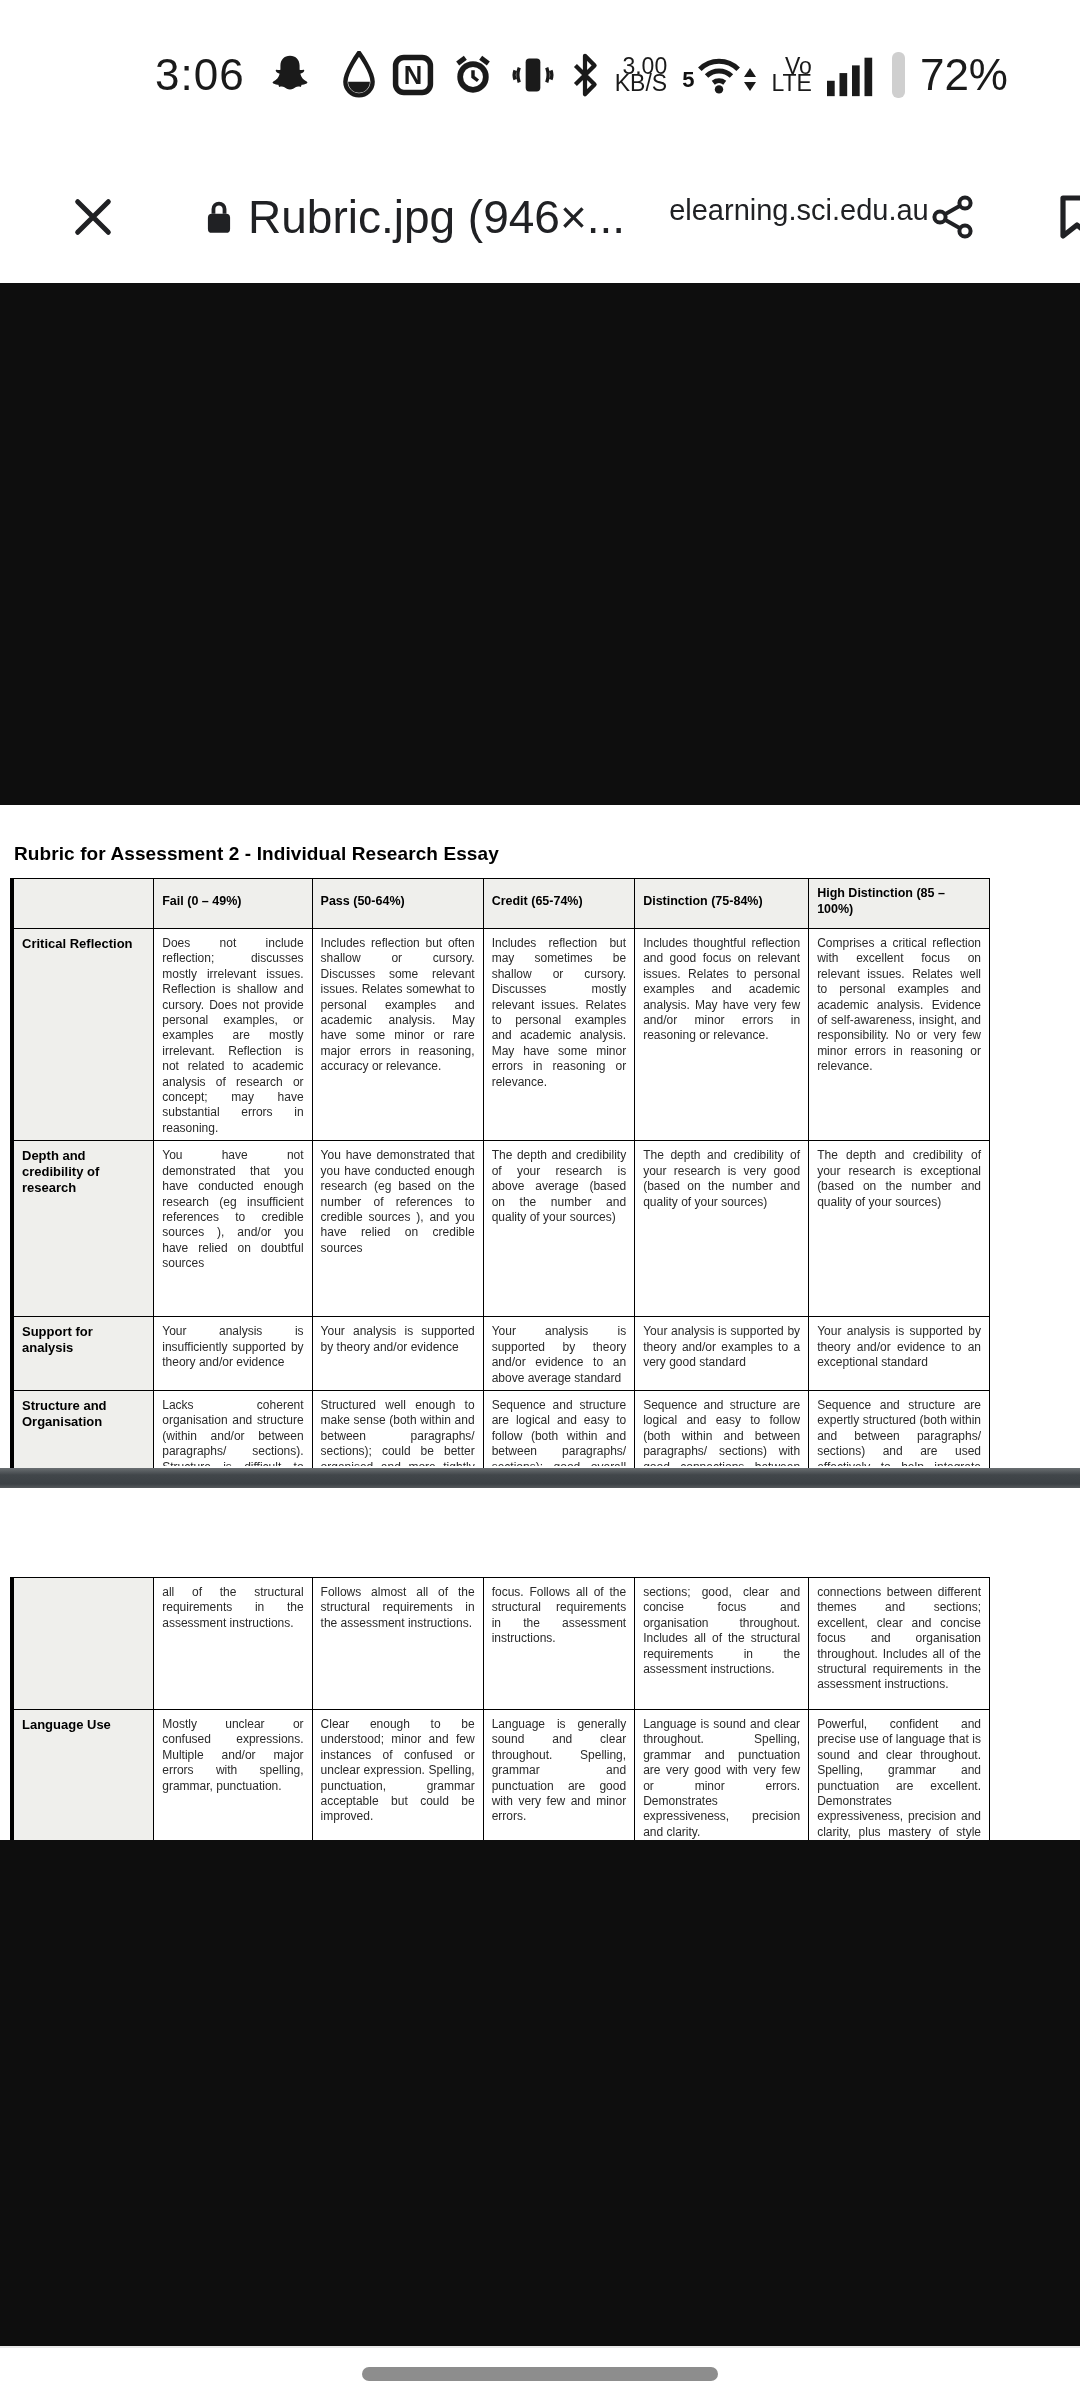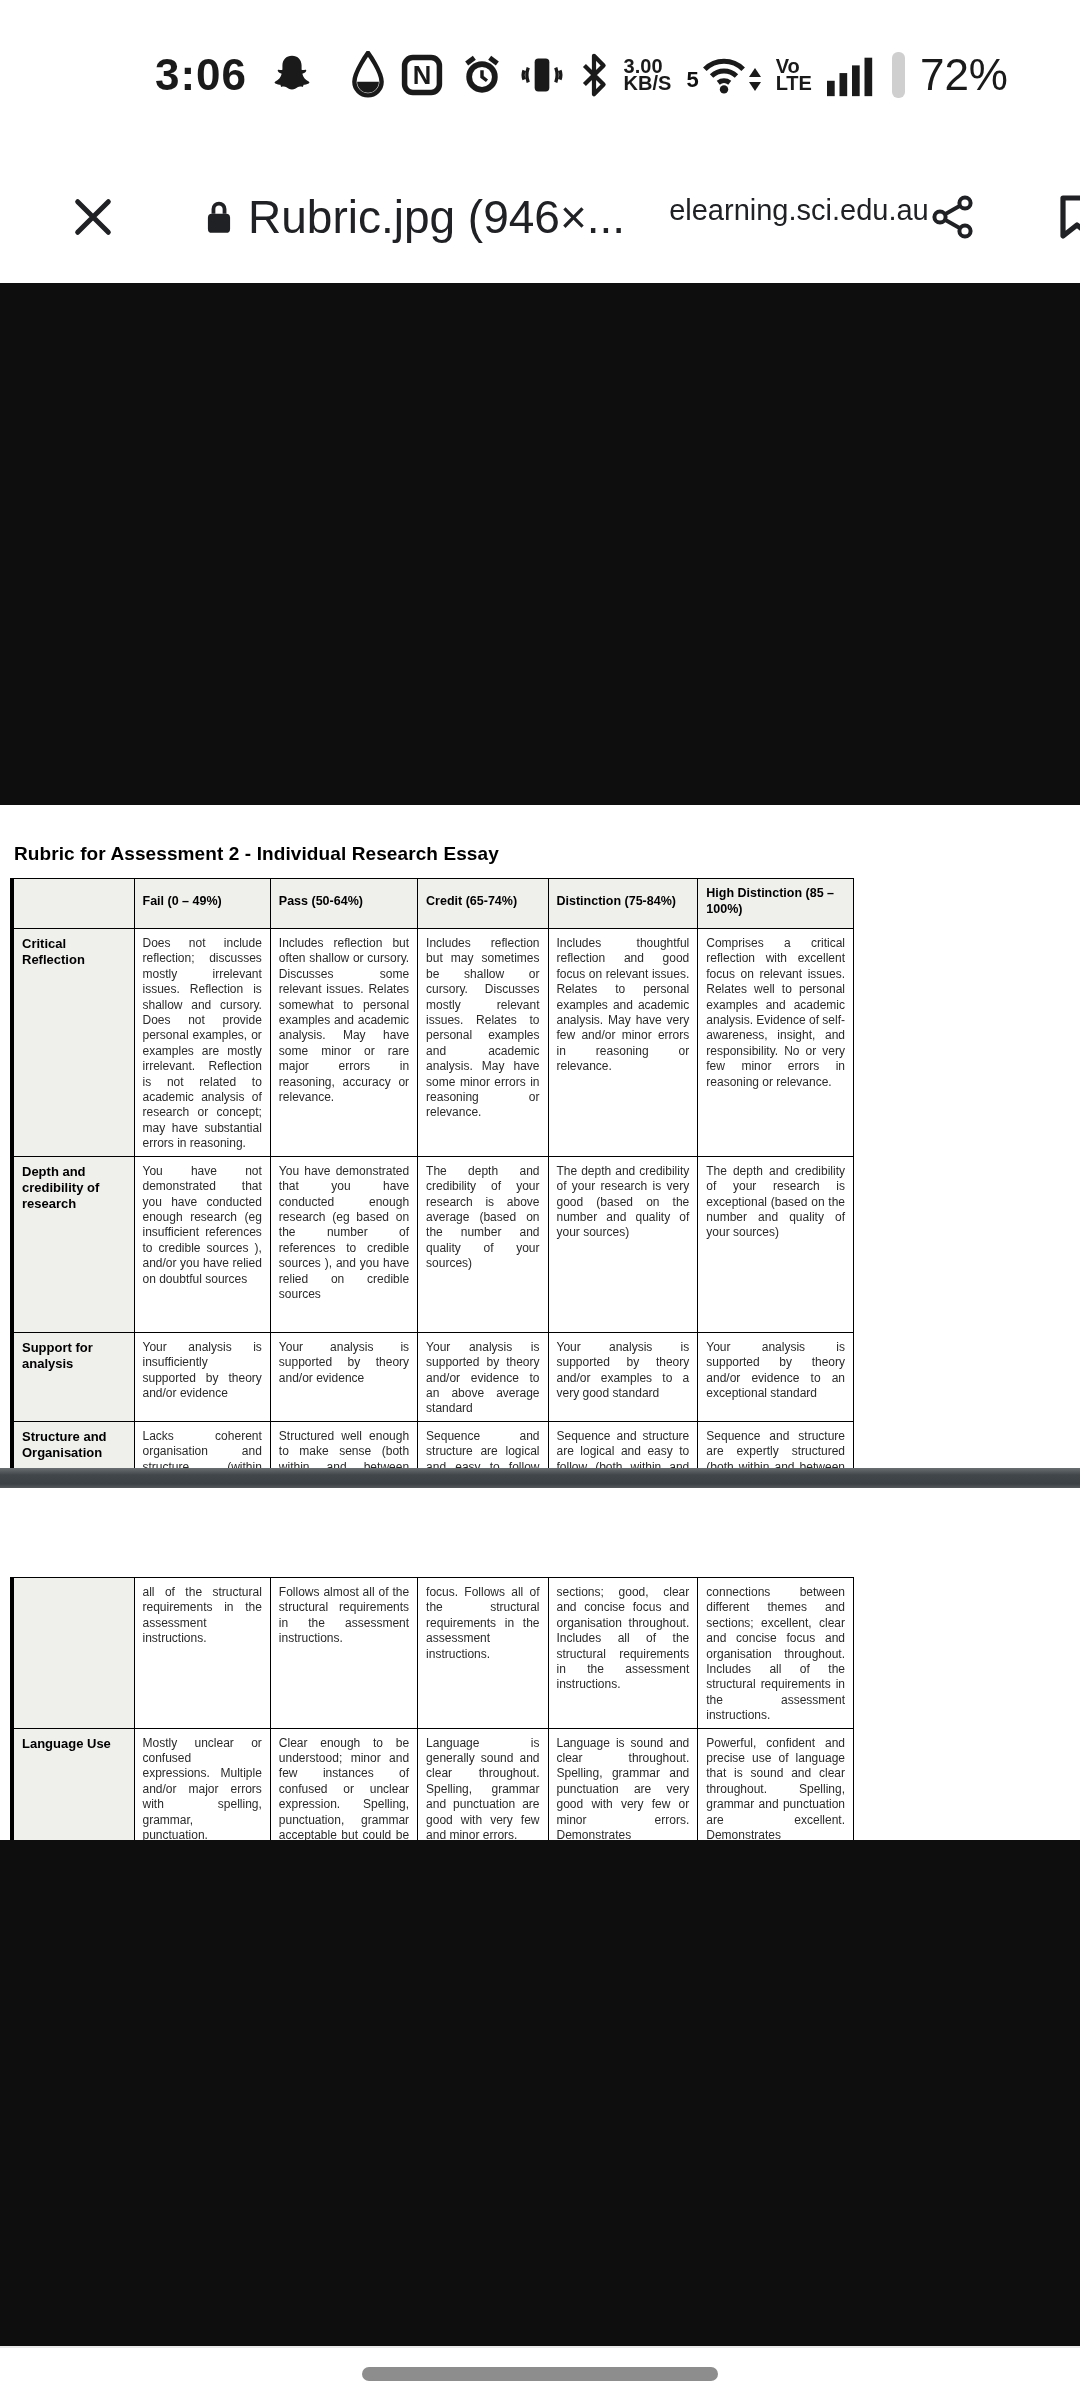--- a/index.html
+++ b/index.html
@@ -11,24 +11,24 @@
     overflow: hidden;
     color: #111;
   }
   svg { display:block; }
 
   
   .status-bar {
     position:absolute; top:0; left:0; width:1080px; height:150px;
     display:flex; align-items:center; padding:0 72px 0 155px; background:#fff;
   }
-  .sb-time { font-size:44px; font-weight:700; letter-spacing:1px; color:#1a1a1a; }
+  .sb-time { font-size:44px; font-weight:400; letter-spacing:1px; color:#1a1a1a; }
   .sb-left { display:flex; align-items:center; gap:22px; }
   .sb-right { margin-left:auto; display:flex; align-items:center; gap:15px; }
-  .sb-stack { display:flex; flex-direction:column; align-items:flex-start; justify-content:center; line-height:17px; font-size:20px; font-weight:700; color:#1a1a1a; }
+  .sb-stack { display:flex; flex-direction:column; align-items:flex-end; justify-content:center; line-height:17px; font-size:23px; font-weight:400; color:#1a1a1a; }
   .sb-wifi { display:flex; align-items:flex-end; gap:2px; }
   .sb-wifi .wnum { font-size:22px; font-weight:700; margin-bottom:2px; }
   .sb-arrows { display:flex; flex-direction:column; gap:5px; margin-bottom:4px; }
   .sb-batt { width:13px; height:46px; border-radius:6px; background:#cfcfcf; }
   .sb-pct { font-size:44px; color:#1a1a1a; }
 
   
   .browser-header {
     position:absolute; top:150px; left:0; width:1080px; height:133px;
     background:#fff; display:flex; align-items:center; padding:0 36px 0 70px;
@@ -49,21 +49,21 @@
   }
 
   .doc-section1 { position:absolute; top:805px; left:0; width:1080px; height:663px; background:#fff;margin-top:31px; }
   .doc-section2 { position:absolute; top:1488px; left:0; width:1080px; height:352px; background:#fff; }
 
   .doc-title { font-size:19px; font-weight:700; color:#000; padding:7px 0 0 14px; letter-spacing:.1px; }
 
   
   table.rubric {
     border-collapse:collapse; table-layout:fixed;
-    width:844px; margin-left:10px;
+    width:980px; margin-left:10px;
     border-left:4px solid #000;
     border-right:1.5px solid #000;
     border-top:1.5px solid #000;
     border-bottom:1.5px solid #000;
   }
   #table1 { margin-top:13px; }
   #table2 { margin-top:89px; }
   .rubric th, .rubric td {
     border:1.5px solid #000;
     vertical-align:top;

